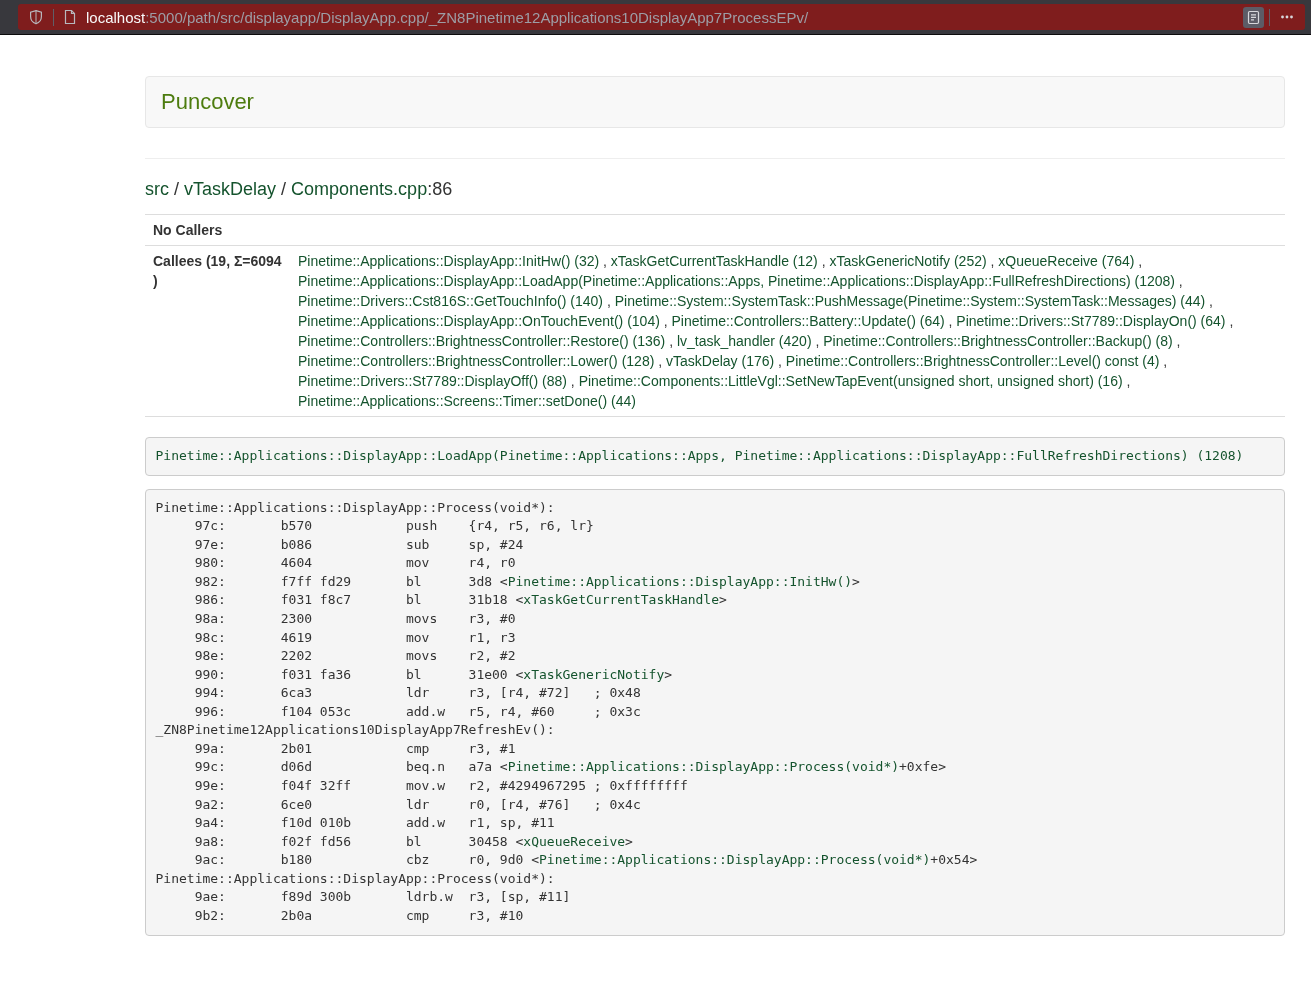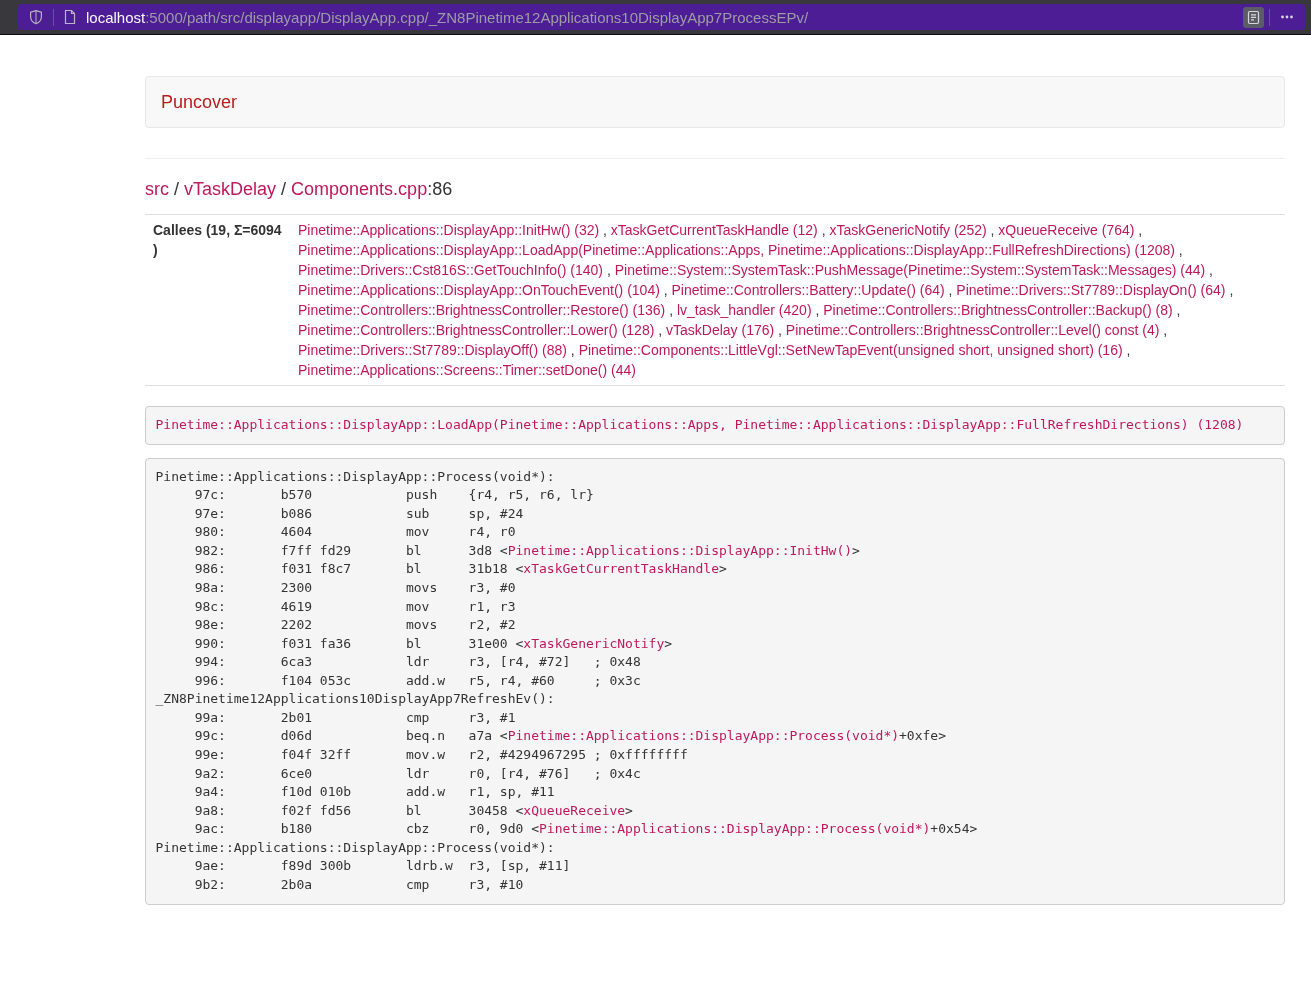--- a/index.html
+++ b/index.html
@@ -9,44 +9,44 @@
     background: #fff; color: #333;
     font-family: "Liberation Sans", sans-serif; font-size: 14px;
   }
   
   .toolbar {
     height: 35px; background: #38383d; border-bottom: 1px solid #0c0c0d;
     display: flex; align-items: center;
   }
   .urlbar {
     flex: 1; height: 26px; margin: 0 6px 0 18px; padding: 0 6px;
-    background: #4c1d95; border-radius: 3px;
+    background: #7f1d1d; border-radius: 3px;
     display: flex; align-items: center; min-width: 0;
   }
   .tb-icon { display: inline-flex; align-items: center; padding: 0 4px; flex: none; }
   .tb-icon svg { display: block; }
   .reader-bg { background: #5c5c66; border-radius: 3px; padding: 3px 4px; }
   .tb-divider { width: 1px; height: 17px; background: #5f5f68; margin: 0 5px; flex: none; }
   .url-text {
     margin-left: 5px; font-size: 15px; white-space: nowrap; overflow: hidden;
     flex: 1; min-width: 0;
   }
   .url-host { color: #f9f9fa; }
   .url-rest { color: #9d9da5; }
   
   .container { width: 1140px; margin-left: 145px; }
   .navbar {
     margin-top: 41px; height: 52px; background: #f8f8f8;
     border: 1px solid #e7e7e7; border-radius: 4px;
   }
-  .brand { display: inline-block; padding: 15px; font-size: 18px; line-height: 20px; color: #b91c1c; text-decoration: none; cursor: pointer; }
+  .brand { display: inline-block; padding: 15px; font-size: 22px; line-height: 20px; color: #4d7c0f; text-decoration: none; cursor: pointer; }
   hr.rule { border: 0; border-top: 1px solid #eee; margin: 30px 0 0 0; }
   .crumbs { margin-top: 18px; font-size: 18px; line-height: 25px; }
   .crumbs .sep { color: #333; }
-  .lnk { color: #be185d; text-decoration: none; cursor: pointer; }
+  .lnk { color: #14532d; text-decoration: none; cursor: pointer; }
   
   table.tbl { width: 100%; border-collapse: collapse; margin-top: 12px; border-bottom: 1px solid #ddd; font-size: 14px; }
   table.tbl th.rowhead {
     width: 145px; text-align: left; vertical-align: top; font-weight: bold;
     padding: 5px 8px; border-top: 1px solid #ddd; line-height: 20px;
   }
   table.tbl td.main {
     vertical-align: top; padding: 5px 8px; border-top: 1px solid #ddd; line-height: 20px;
   }
   table.tbl td.nested-cell { padding: 0 0 0 7px; border-top: 1px solid #ddd; vertical-align: top; }
@@ -110,20 +110,24 @@
     <a class="brand">Puncover</a>
   </div>
 
   <hr class="rule">
 
   <div class="crumbs"><span><a class="lnk">src</a><span class="sep"> / </span><a class="lnk">vTaskDelay</a><span class="sep"> / </span><a class="lnk">Components.cpp</a></span><span class="crumb-suffix">:86</span></div>
 
   <table class="tbl">
     <tbody>
       <tr>
+        <th class="rowhead">No Callers</th>
+        <td class="main"></td>
+      </tr>
+      <tr>
         <th class="rowhead">Callees (19, Σ=6094 )</th>
         <td class="main"><a class="lnk">Pinetime::Applications::DisplayApp::InitHw() (32)</a> , <a class="lnk">xTaskGetCurrentTaskHandle (12)</a> , <a class="lnk">xTaskGenericNotify (252)</a> , <a class="lnk">xQueueReceive (764)</a> , <a class="lnk">Pinetime::Applications::DisplayApp::LoadApp(Pinetime::Applications::Apps, Pinetime::Applications::DisplayApp::FullRefreshDirections) (1208)</a> , <a class="lnk">Pinetime::Drivers::Cst816S::GetTouchInfo() (140)</a> , <a class="lnk">Pinetime::System::SystemTask::PushMessage(Pinetime::System::SystemTask::Messages) (44)</a> , <a class="lnk">Pinetime::Applications::DisplayApp::OnTouchEvent() (104)</a> , <a class="lnk">Pinetime::Controllers::Battery::Update() (64)</a> , <a class="lnk">Pinetime::Drivers::St7789::DisplayOn() (64)</a> , <a class="lnk">Pinetime::Controllers::BrightnessController::Restore() (136)</a> , <a class="lnk">lv_task_handler (420)</a> , <a class="lnk">Pinetime::Controllers::BrightnessController::Backup() (8)</a> , <a class="lnk">Pinetime::Controllers::BrightnessController::Lower() (128)</a> , <a class="lnk">vTaskDelay (176)</a> , <a class="lnk">Pinetime::Controllers::BrightnessController::Level() const (4)</a> , <a class="lnk">Pinetime::Drivers::St7789::DisplayOff() (88)</a> , <a class="lnk">Pinetime::Components::LittleVgl::SetNewTapEvent(unsigned short, unsigned short) (16)</a> , <a class="lnk">Pinetime::Applications::Screens::Timer::setDone() (44)</a></td>
       </tr>
     </tbody>
   </table>
 
   <pre class="snippet"><a class="lnk">Pinetime::Applications::DisplayApp::LoadApp(Pinetime::Applications::Apps, Pinetime::Applications::DisplayApp::FullRefreshDirections) (1208)</a></pre>
 
   <pre class="asm">Pinetime::Applications::DisplayApp::Process(void*):
      97c:       b570            push    {r4, r5, r6, lr}

